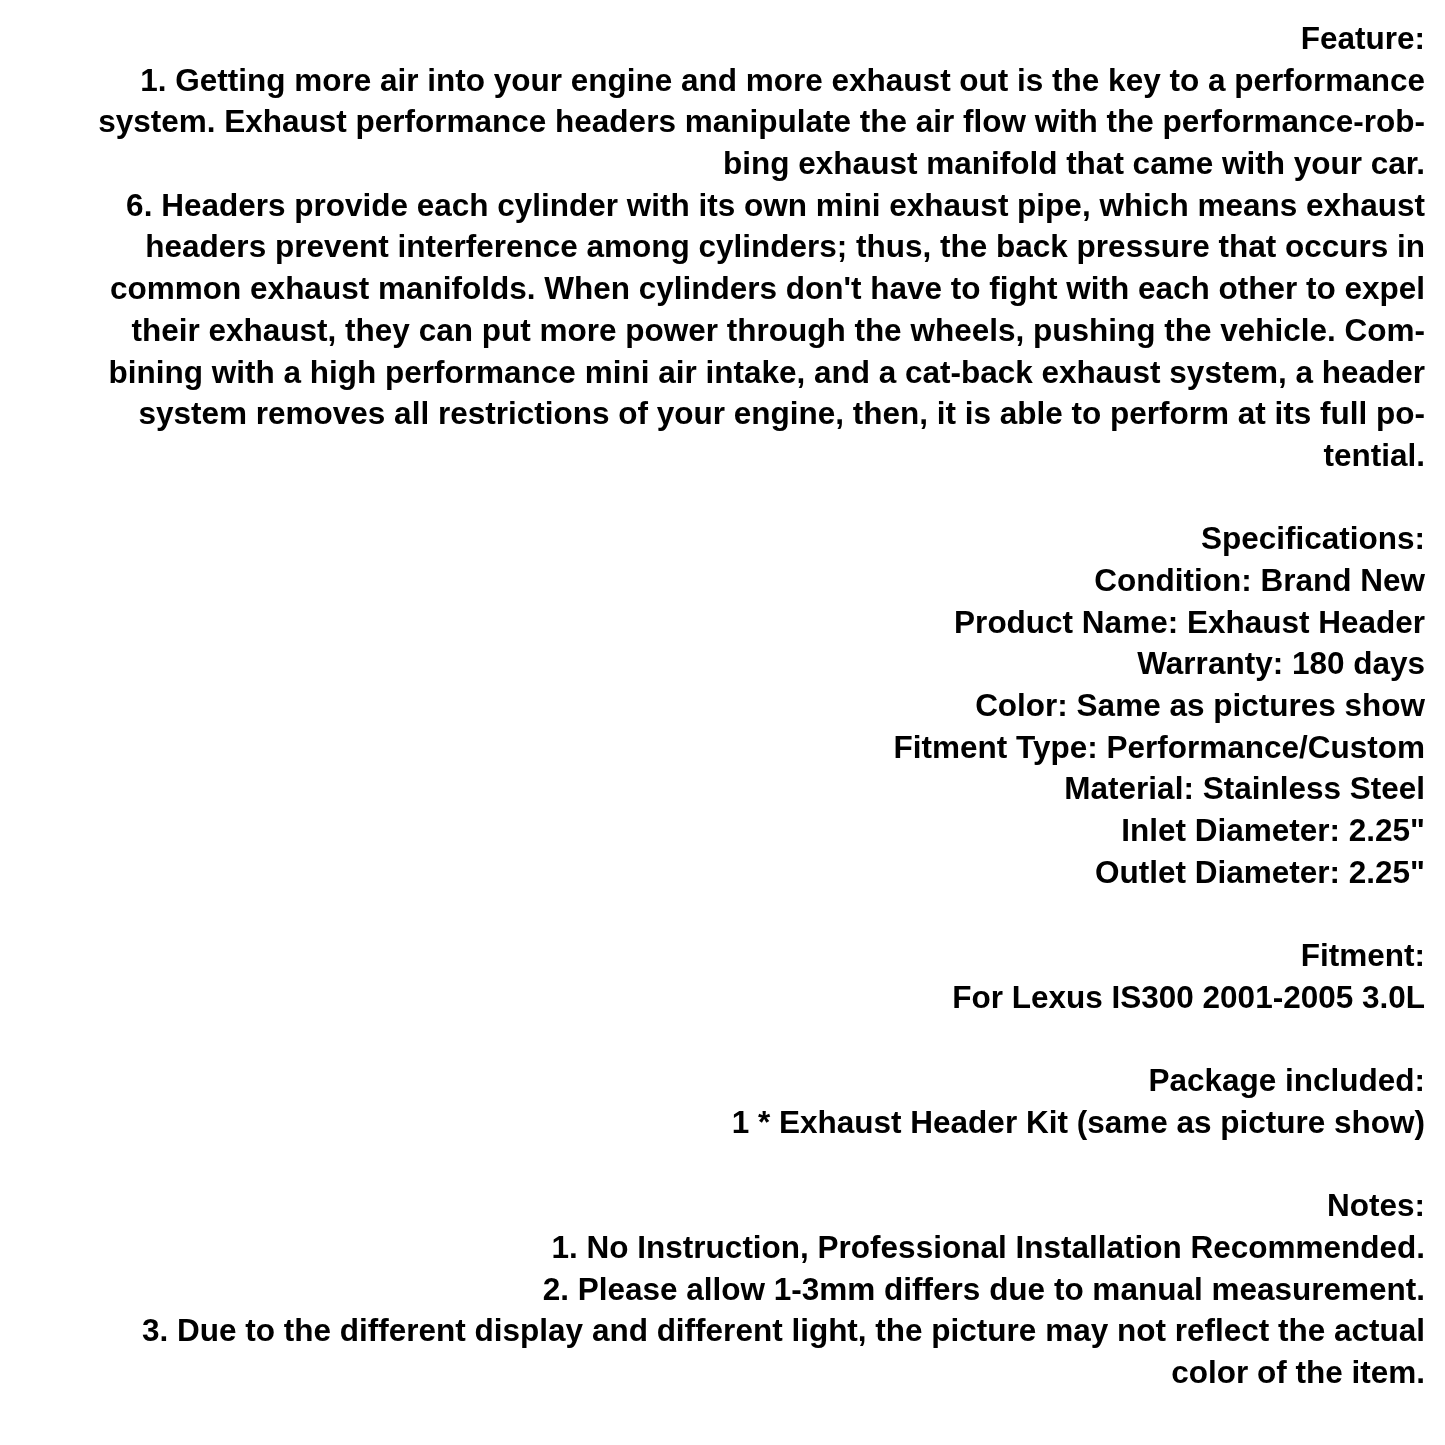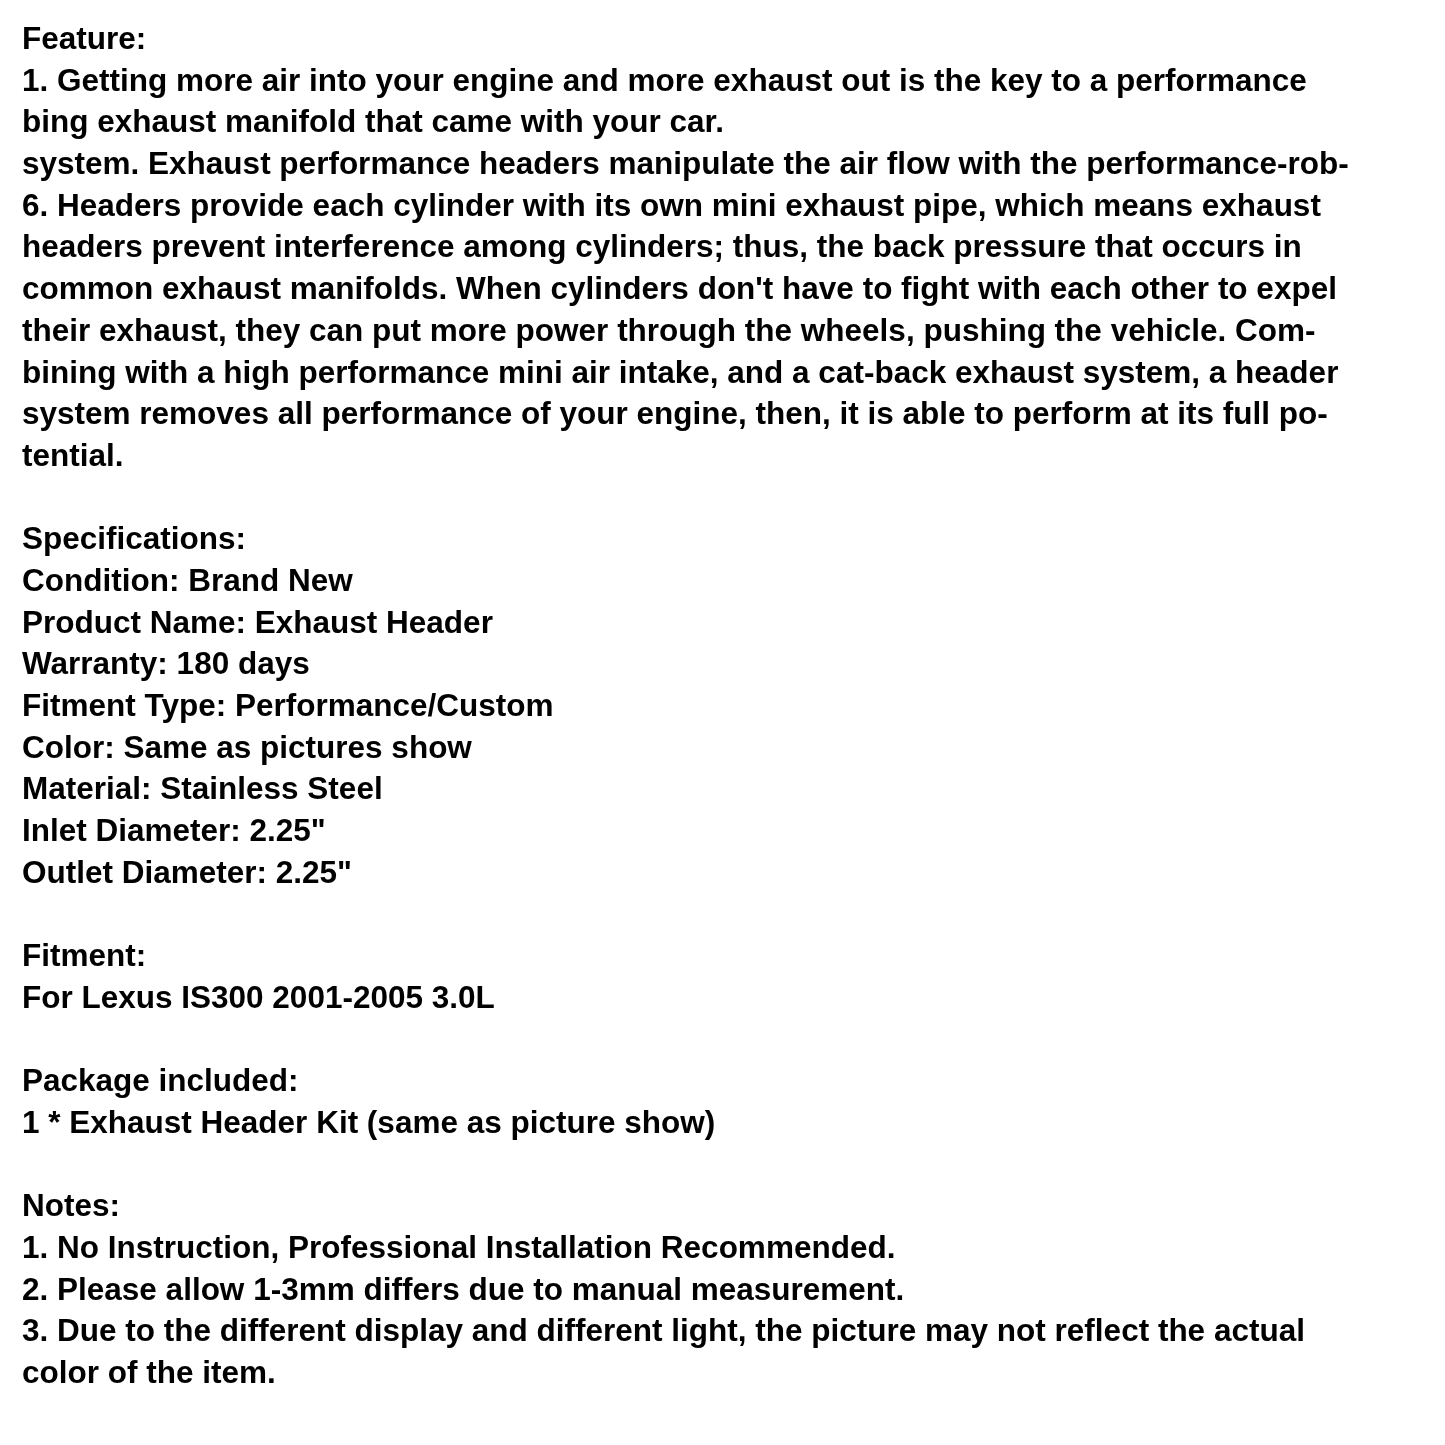--- a/index.html
+++ b/index.html
@@ -13,57 +13,58 @@
     height: 1445px;
     box-sizing: border-box;
     padding: 18px 20px 0 22px;
     overflow: hidden;
     background: #ffffff;
     color: #000000;
     font-family: "Liberation Sans", "DejaVu Sans", sans-serif;
     font-weight: 700;
     font-size: 31.5px;
     line-height: 41.7px;
+    text-align: right;
   }
   .doc-section {
     display: block;
   }
   .line {
     height: 41.7px;
     white-space: nowrap;
   }
   .line.blank {
     height: 41.7px;
   }
 </style>
 </head>
 <body>
 
 <main class="doc">
     <section class="doc-section">
       <div class="line">Feature:</div>
       <div class="line">1. Getting more air into your engine and more exhaust out is the key to a performance</div>
+      <div class="line">system. Exhaust performance headers manipulate the air flow with the performance-rob-</div>
       <div class="line">bing exhaust manifold that came with your car.</div>
-      <div class="line">system. Exhaust performance headers manipulate the air flow with the performance-rob-</div>
       <div class="line">6. Headers provide each cylinder with its own mini exhaust pipe, which means exhaust</div>
       <div class="line">headers prevent interference among cylinders; thus, the back pressure that occurs in</div>
       <div class="line">common exhaust manifolds. When cylinders don't have to fight with each other to expel</div>
       <div class="line">their exhaust, they can put more power through the wheels, pushing the vehicle. Com-</div>
       <div class="line">bining with a high performance mini air intake, and a cat-back exhaust system, a header</div>
-      <div class="line">system removes all performance of your engine, then, it is able to perform at its full po-</div>
+      <div class="line">system removes all restrictions of your engine, then, it is able to perform at its full po-</div>
       <div class="line">tential.</div>
     </section>
     <div class="line blank"></div>
     <section class="doc-section">
       <div class="line">Specifications:</div>
       <div class="line">Condition: Brand New</div>
       <div class="line">Product Name: Exhaust Header</div>
       <div class="line">Warranty: 180 days</div>
+      <div class="line">Color: Same as pictures show</div>
       <div class="line">Fitment Type: Performance/Custom</div>
-      <div class="line">Color: Same as pictures show</div>
       <div class="line">Material: Stainless Steel</div>
       <div class="line">Inlet Diameter: 2.25"</div>
       <div class="line">Outlet Diameter: 2.25"</div>
     </section>
     <div class="line blank"></div>
     <section class="doc-section">
       <div class="line">Fitment:</div>
       <div class="line">For Lexus IS300 2001-2005 3.0L</div>
     </section>
     <div class="line blank"></div>

